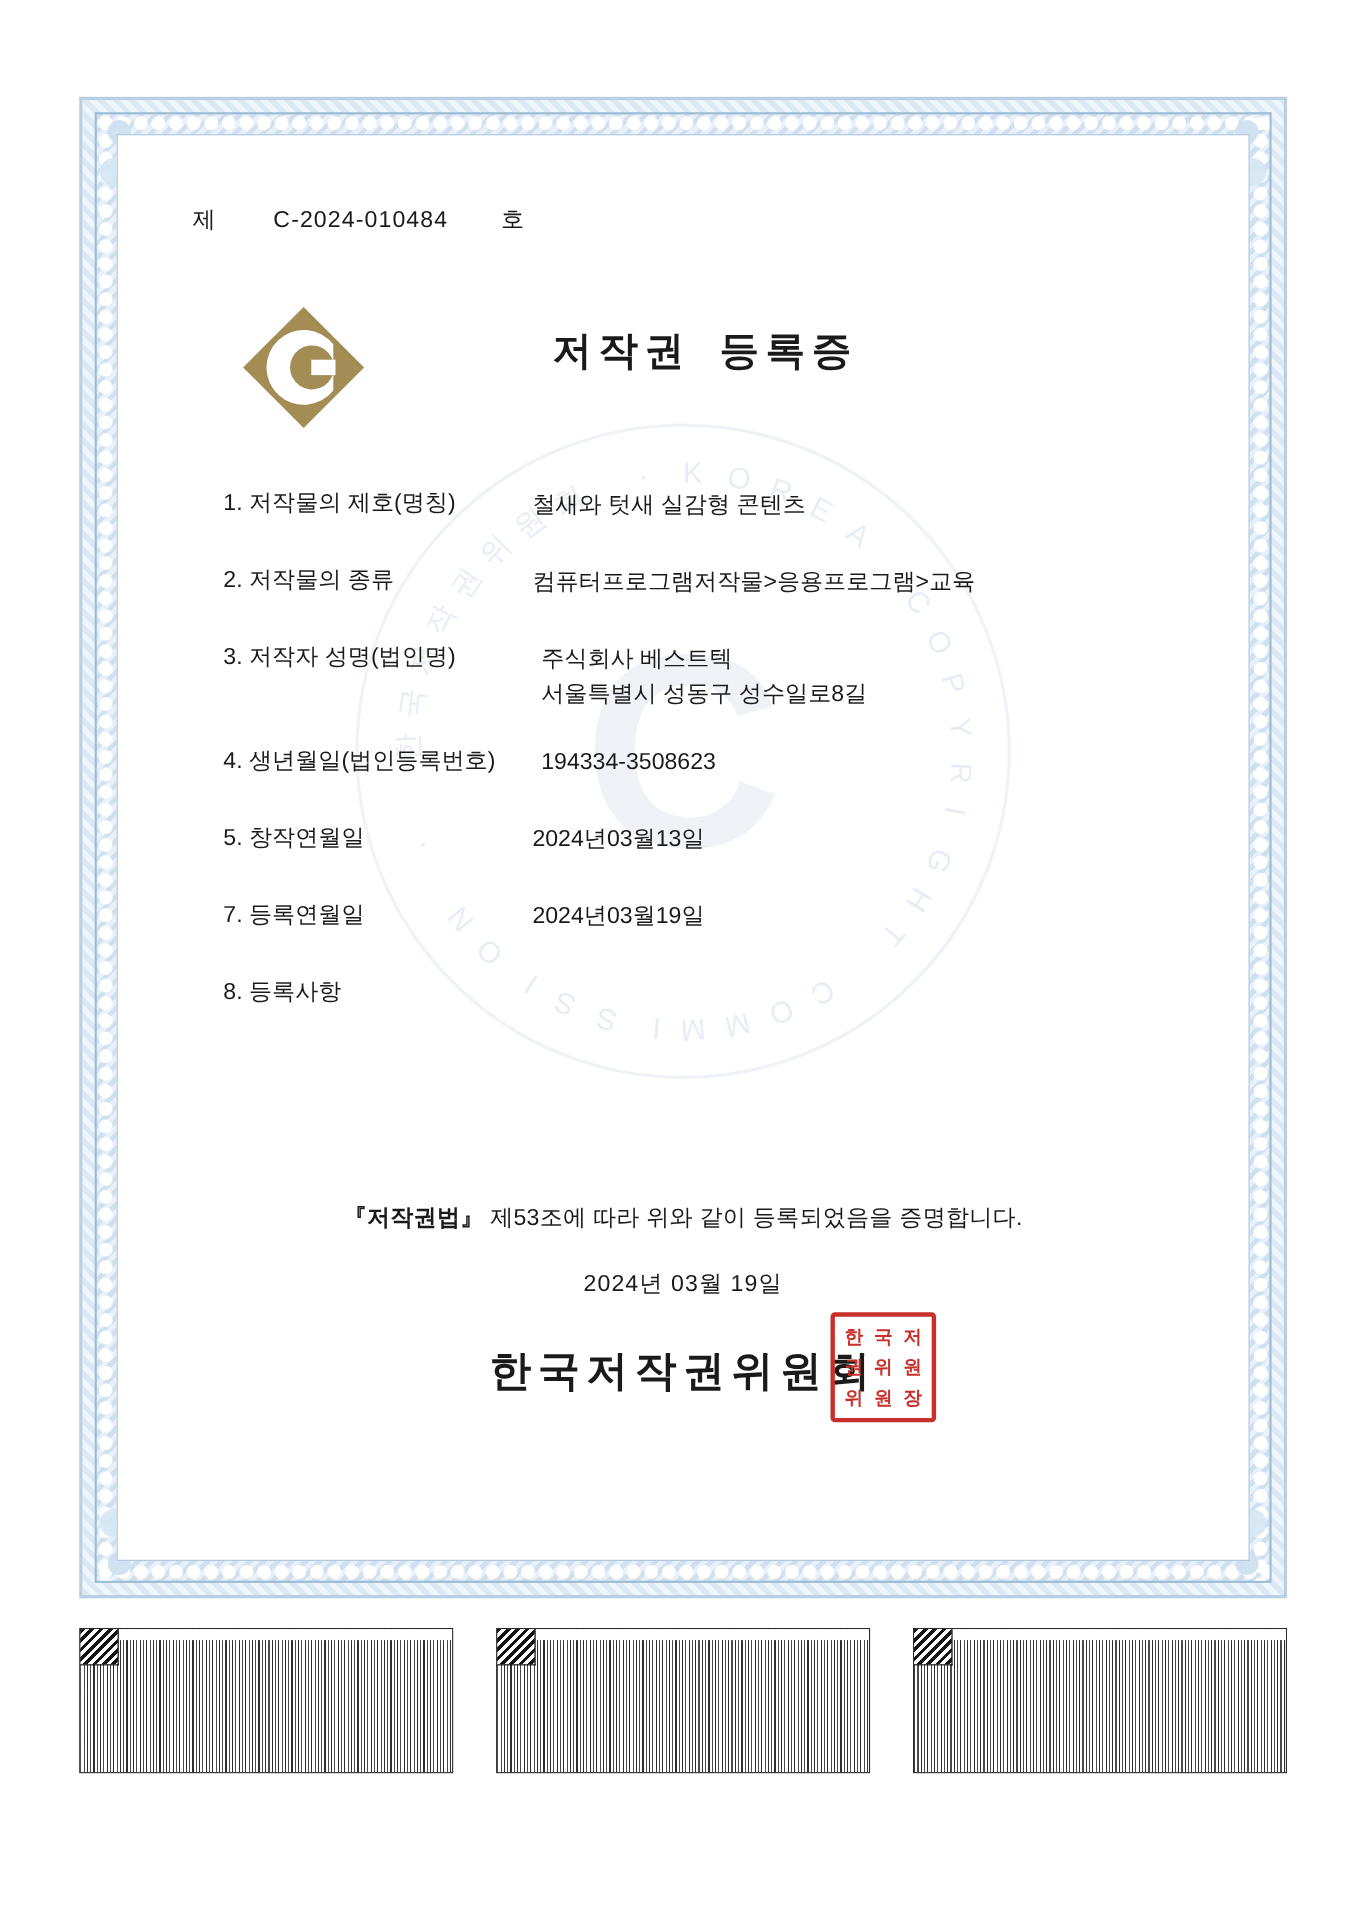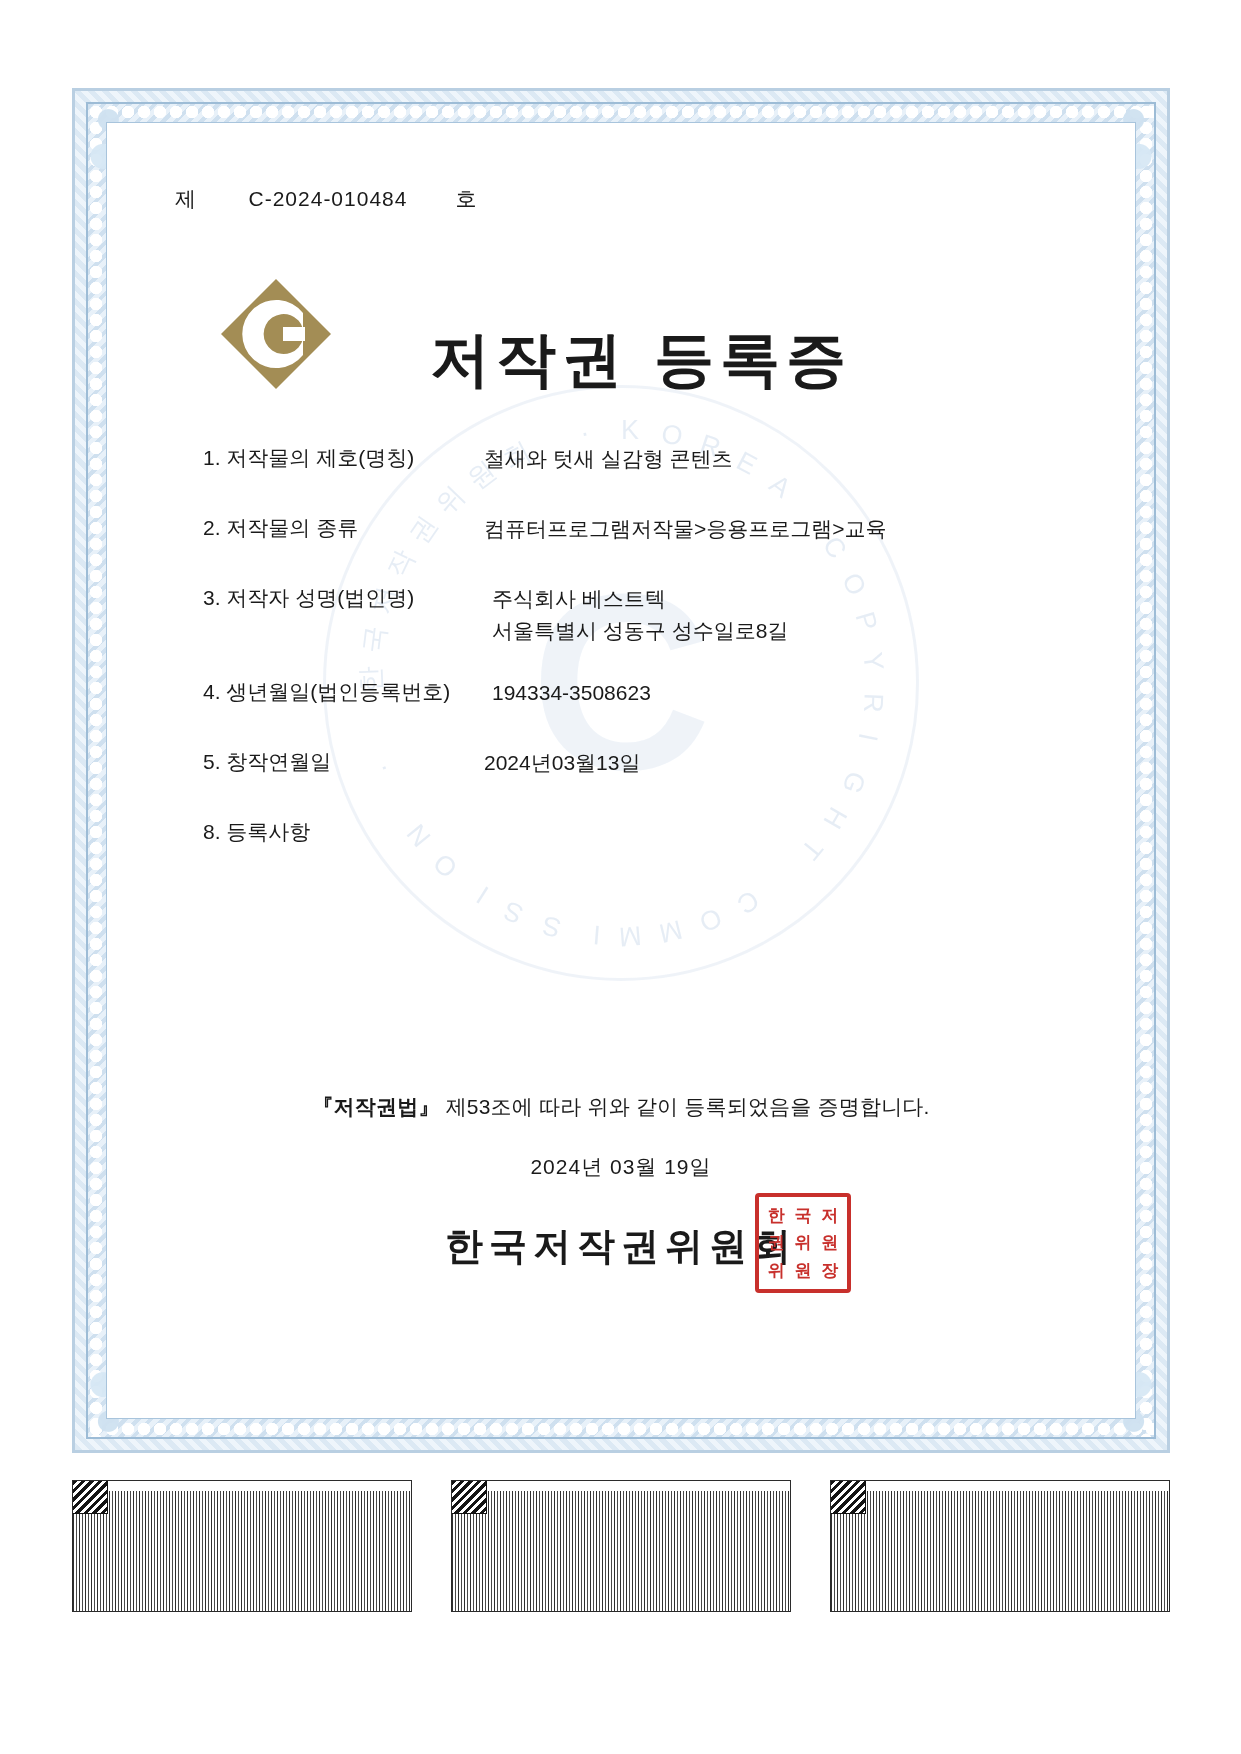--- a/index.html
+++ b/index.html
@@ -140,23 +140,23 @@
     top: 152px;
     width: 118px;
     height: 118px;
   }
   .emblem svg { display: block; }
 
   .doc-title {
     position: absolute;
     left: 0;
     right: 0;
-    top: 197px;
-    text-align: center;
-    font-size: 60px;
+    top: 172px;
+    text-align: center;
+    font-size: 36px;
     font-weight: bold;
     letter-spacing: 6px;
     padding-left: 40px;
   }
   .doc-title .gap { display: inline-block; width: 26px; }
 
   
   .fields {
     position: absolute;
     left: 96px;
@@ -385,20 +385,24 @@
         <div class="field-label">4. 생년월일(법인등록번호)</div>
         <div class="field-value indent">194334-3508623</div>
       </div>
 
       <div class="field-row">
         <div class="field-label">5. 창작연월일</div>
         <div class="field-value">2024년03월13일</div>
       </div>
 
 
+      <div class="field-row">
+        <div class="field-label">7. 등록연월일</div>
+        <div class="field-value">2024년03월19일</div>
+      </div>
 
       <div class="field-row">
         <div class="field-label">8. 등록사항</div>
       </div>
 
     </div>
 
     <div class="statement">
       <span class="law">『저작권법』</span><span> 제53조에 따라 위와 같이 등록되었음을 증명합니다.</span>
     </div>

